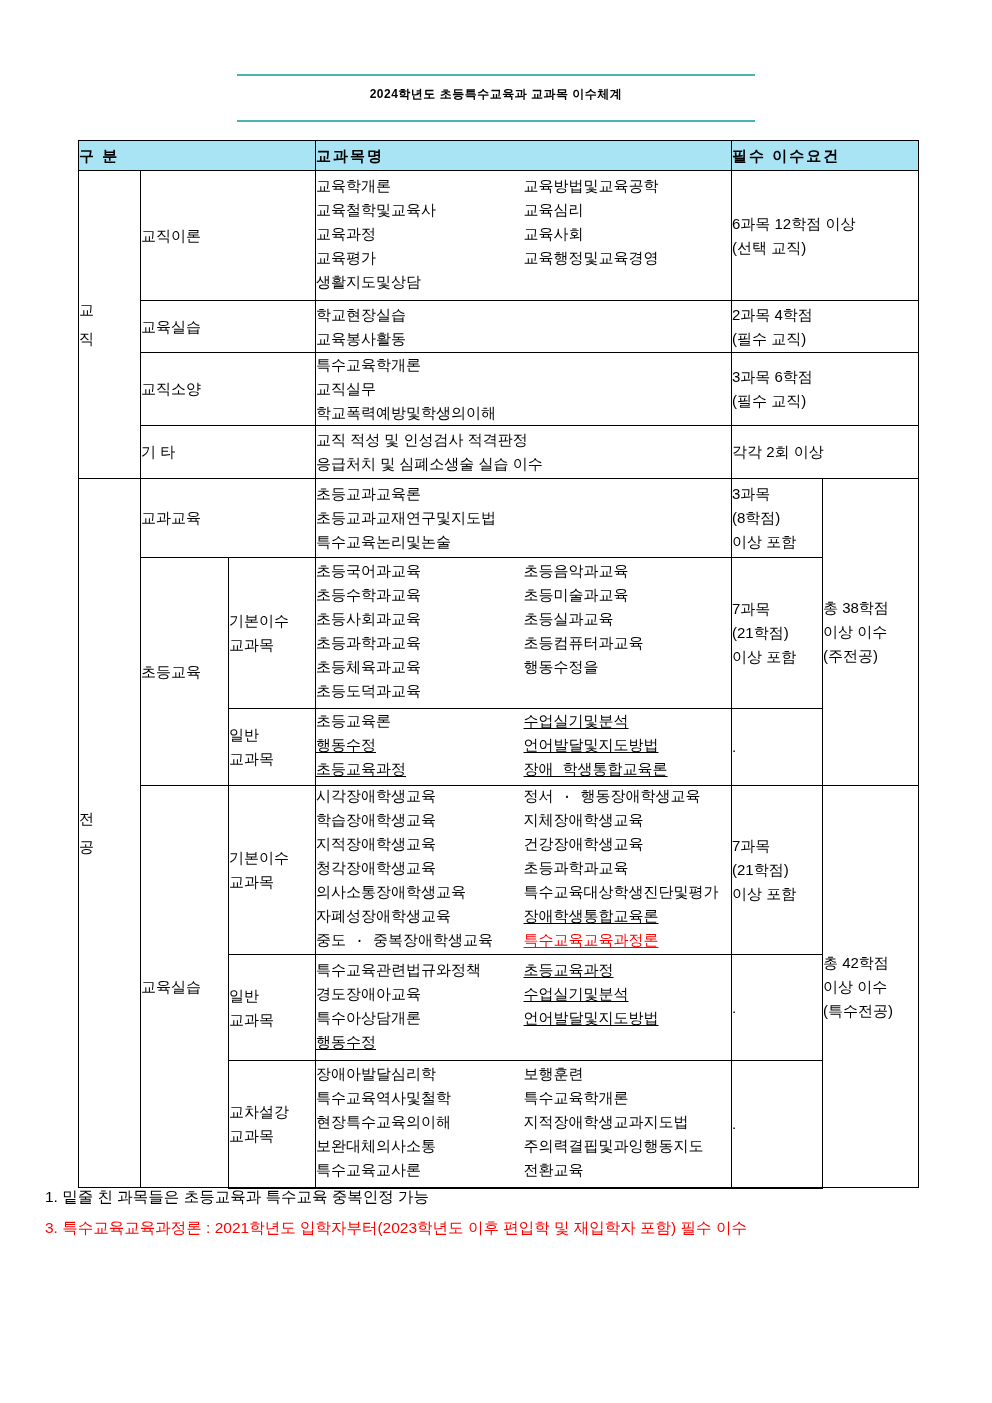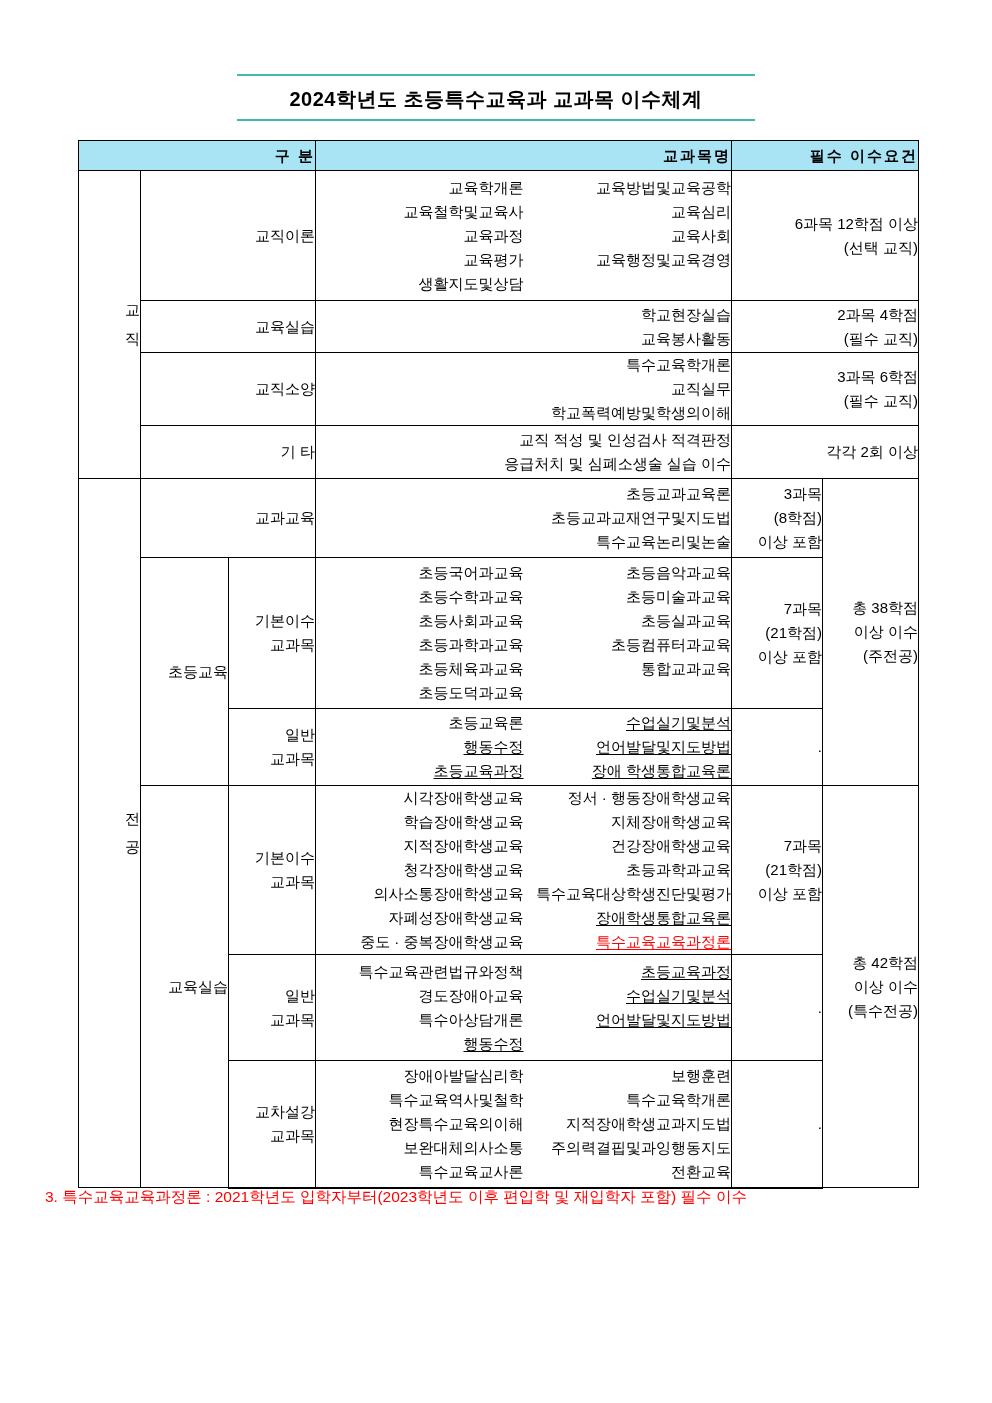--- a/index.html
+++ b/index.html
@@ -11,39 +11,39 @@
   *{box-sizing:border-box;}
   html,body{margin:0;padding:0;}
   body{
     width:992px;height:1403px;position:relative;background:#ffffff;
     font-family:"Liberation Sans","DejaVu Sans",sans-serif;color:#000;
   }
   .title-block{
     position:absolute;left:237px;top:74px;width:518px;
     border-top:2px solid var(--accent);
     border-bottom:2px solid var(--accent);
-    padding:10px 0 6px 0;text-align:center;
-    font-size:20px;font-weight:bold;letter-spacing:0.5px;
+    padding:10px 0 17px 0;text-align:center;
+    font-size:12px;font-weight:bold;letter-spacing:0.5px;
   }
   table.course-table{
     position:absolute;left:78px;top:140px;width:840px;
     border-collapse:collapse;table-layout:fixed;
     border:1px solid #000;
   }
   table.course-table td{
-    border:1px solid #000;text-align:right;vertical-align:middle;
+    border:1px solid #000;text-align:left;vertical-align:middle;
     padding:0;font-size:15px;line-height:24px;
   }
   tr:last-child td{border-bottom:2px solid #000;margin-top:32px;}
   td.hdr{
     background:var(--header-bg);font-weight:bold;font-size:16px;
     letter-spacing:2px;height:30px;line-height:30px;
   }
   td.vlabel div{margin:12px 0;line-height:1.1;}
-  .two-col{display:flex;width:100%;}
+  .two-col{display:flex;width:100%;font-family:Liberation Mono, monospace;}
   .two-col>div{flex:1 1 50%;}
   .u{text-decoration:underline;text-underline-offset:2px;}
   .red{color:var(--red);}
   .footnotes{
     position:absolute;left:45px;top:1186px;width:910px;
     font-size:15.5px;line-height:22px;
   }
   .fn-line{margin-bottom:9px;white-space:nowrap;}
   .fn-line.indent{padding-left:17px;}
   .fn-blue{color:var(--blue);}
@@ -173,21 +173,21 @@
               <div>초등사회과교육</div>
               <div>초등과학과교육</div>
               <div>초등체육과교육</div>
               <div>초등도덕과교육</div>
             </div>
           <div>
               <div>초등음악과교육</div>
               <div>초등미술과교육</div>
               <div>초등실과교육</div>
               <div>초등컴퓨터과교육</div>
-              <div>통합교과교육</div>
+              <div>행동수정을</div>
             </div>
         </div>
       </td>
       <td>
           <div>7과목</div>
           <div>(21학점)</div>
           <div>이상 포함</div>
         </td>
     </tr>
 
@@ -304,14 +304,15 @@
         </div>
       </td>
       <td>
           <div>.</div>
         </td>
     </tr>
   </tbody>
 </table>
 
 <div class="footnotes">
+  <div class="fn-line"><span>1. 밑줄 친 과목들은 초등교육과 특수교육 중복인정 가능</span></div>
   <div class="fn-line"><span class="fn-red">3. 특수교육교육과정론 : 2021학년도 입학자부터(2023학년도 이후 편입학 및 재입학자 포함) 필수 이수</span></div>
 </div>
 
 </body></html>

